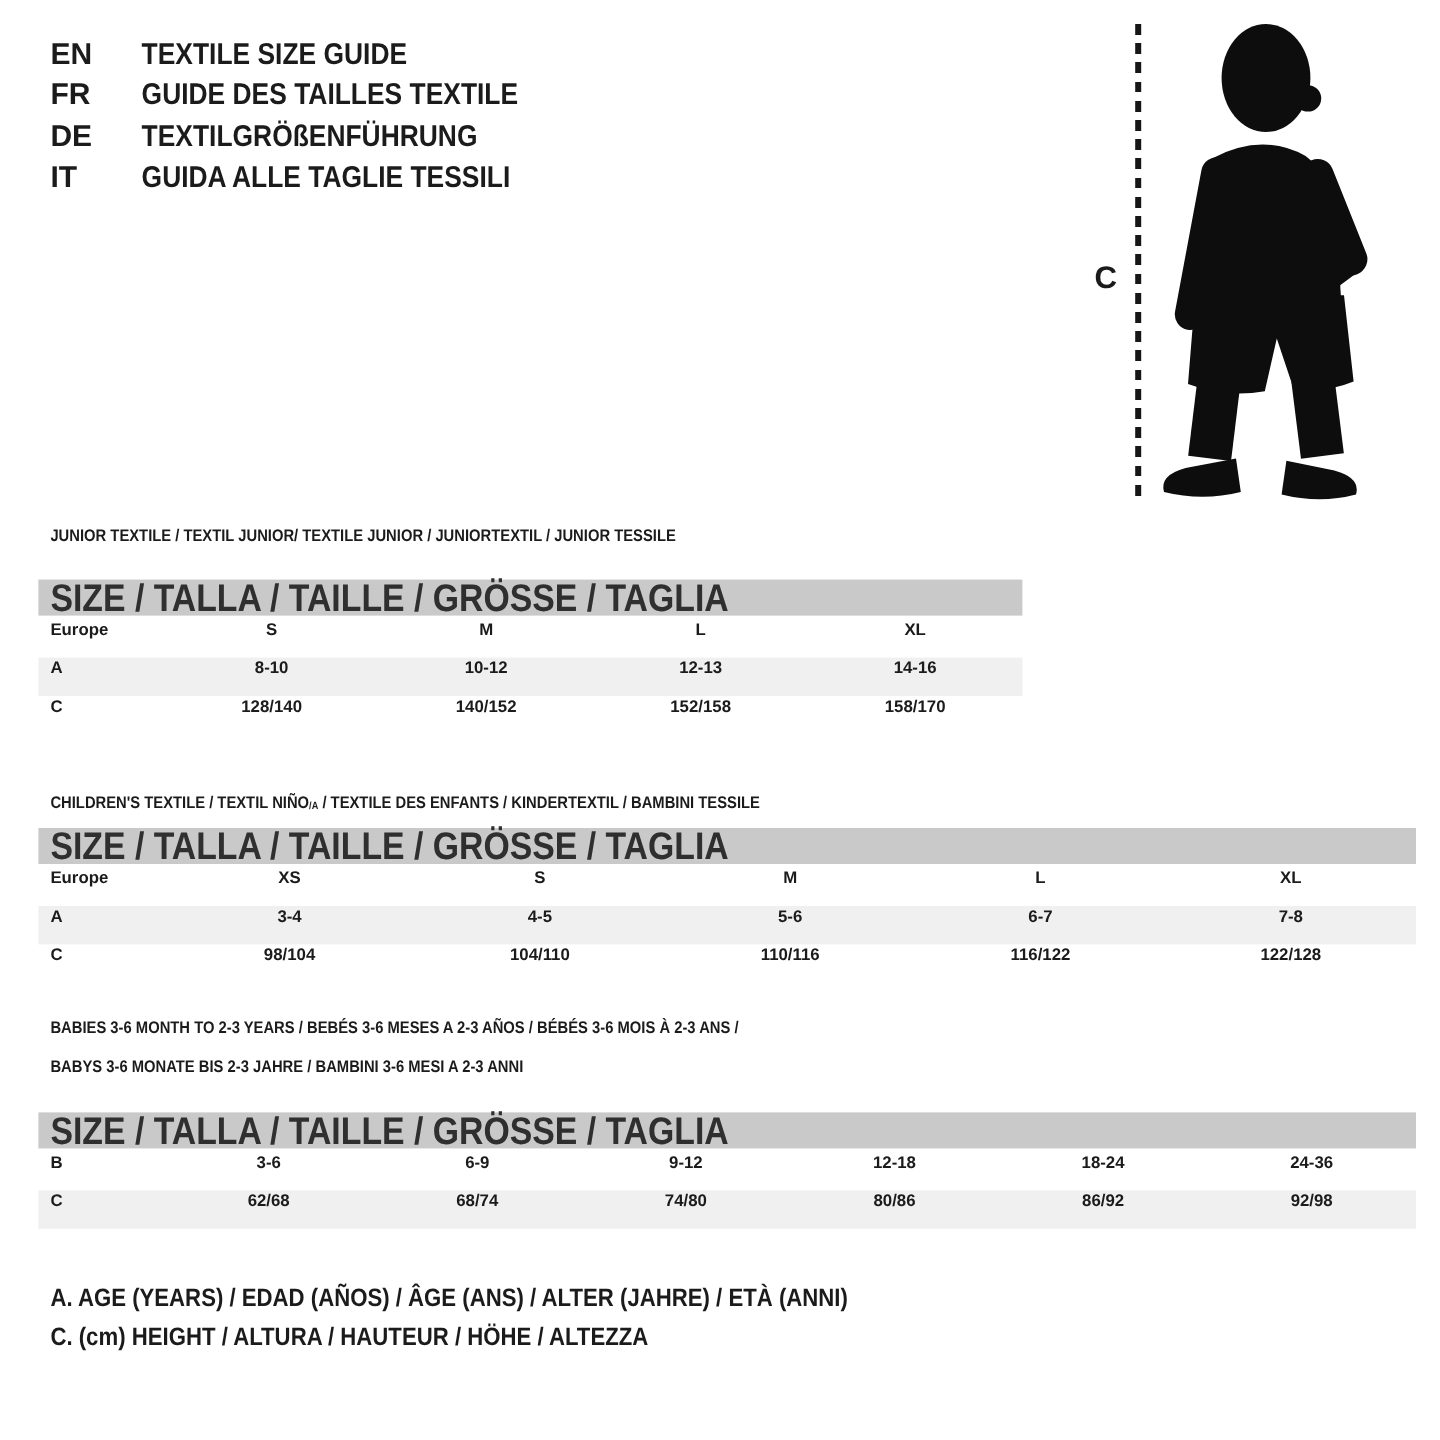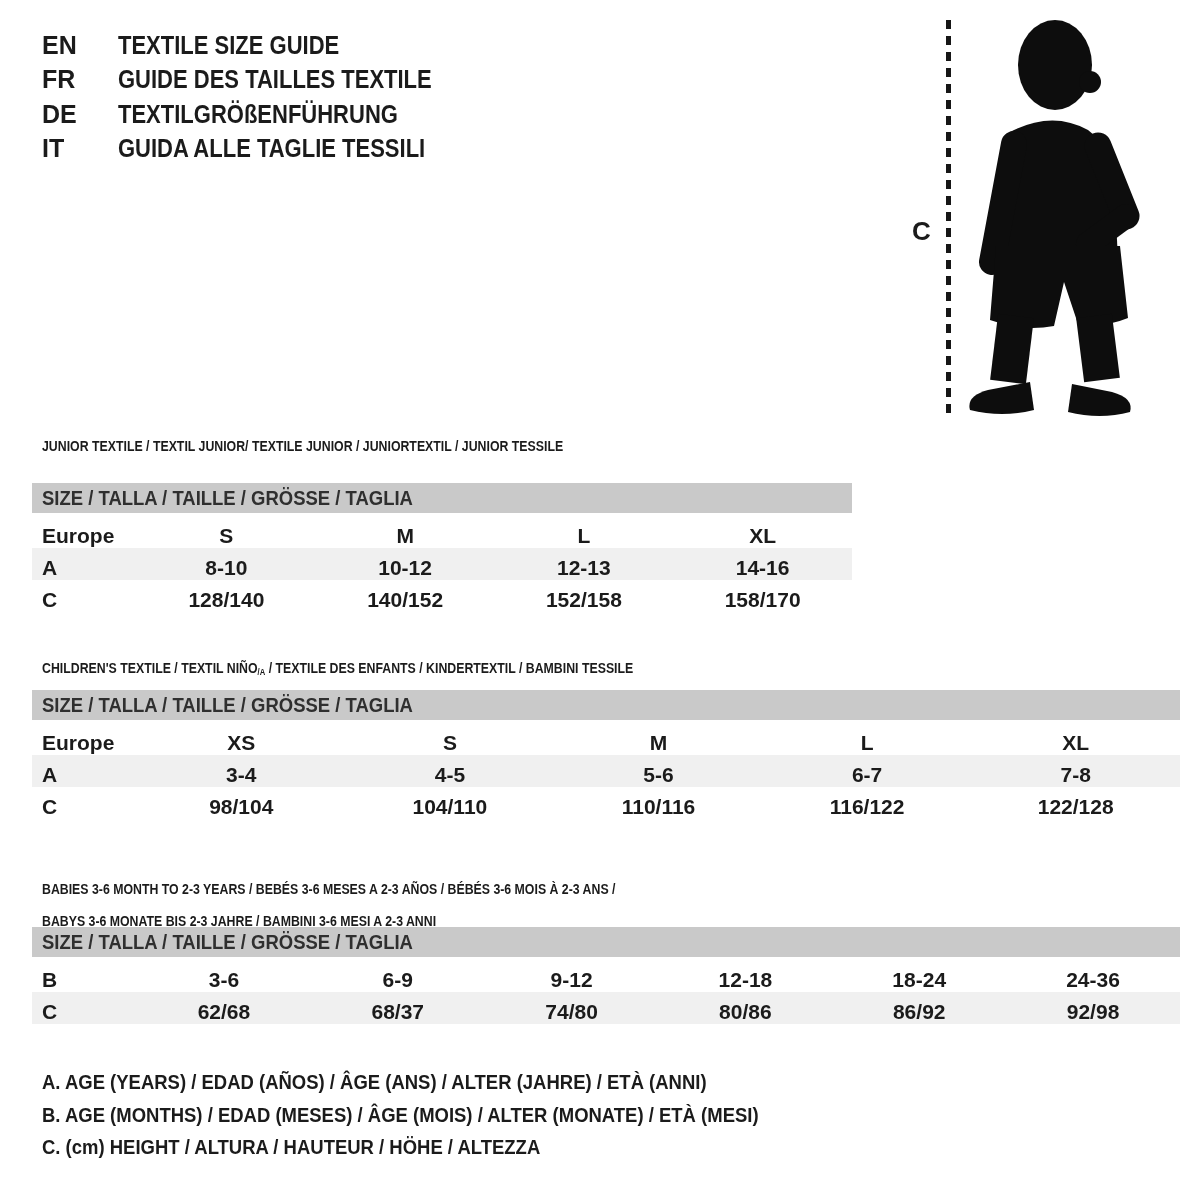--- a/index.html
+++ b/index.html
@@ -38,24 +38,24 @@
     position: absolute; left: 42px; margin: 0;
     font-size: 14px; font-weight: bold; line-height: 24px;
   }
   .sec-title .sub { font-size: 0.62em; vertical-align: -0.18em; }
 
   .table { position: absolute; left: 32px; }
   .size-bar {
     height: 30px; line-height: 30px;
     background: #c9c9c9;
     padding-left: 10px;
-    font-size: 21px; font-weight: bold; color: #2f2f2f;
+    font-size: 32px; font-weight: bold; color: #2f2f2f;
     margin-bottom: 3px;
   }
-  .trow { display: flex; height: 32px; align-items: flex-end; font-size: 21px; font-weight: bold; }
+  .trow { display: flex; height: 32px; align-items: flex-start; font-size: 14px; font-weight: bold; }
   .trow.shaded { background: #f0f0f0; }
   .tlabel { width: 105px; padding-left: 10px; box-sizing: border-box; }
   .tcell  { flex: 1 1 0; text-align: center; }
 
   .w-junior { width: 820px; }
   .w-wide   { width: 1148px; }
 
   
   .legend { position: absolute; left: 42px; top: 1066px; }
   .legend-line { height: 32.5px; line-height: 32.5px; font-size: 21px; font-weight: bold; }
@@ -158,53 +158,50 @@
     <div class="trow">
       <span class="tlabel">C</span>
       <span class="tcell">98/104</span>
       <span class="tcell">104/110</span>
       <span class="tcell">110/116</span>
       <span class="tcell">116/122</span>
       <span class="tcell">122/128</span>
     </div>
   </div>
 
-  <h2 class="sec-title" style="top:873px;">
+  <h2 class="sec-title" style="top:840px;">
     <span class="sqz" style="display:block; height:32px; line-height:32px;">BABIES 3-6 MONTH TO 2-3 YEARS / BEBÉS 3-6 MESES A 2-3 AÑOS / BÉBÉS 3-6 MOIS À 2-3 ANS /</span>
     <span class="sqz" style="display:block; height:32px; line-height:32px;">BABYS 3-6 MONATE BIS 2-3 JAHRE / BAMBINI 3-6 MESI A 2-3 ANNI</span>
   </h2>
   <div class="table w-wide" style="top:927px;">
     <div class="size-bar">
       <span class="sqz">SIZE / TALLA / TAILLE / GRÖSSE / TAGLIA</span>
     </div>
     <div class="trow">
       <span class="tlabel">B</span>
       <span class="tcell">3-6</span>
       <span class="tcell">6-9</span>
       <span class="tcell">9-12</span>
       <span class="tcell">12-18</span>
       <span class="tcell">18-24</span>
       <span class="tcell">24-36</span>
     </div>
     <div class="trow shaded">
       <span class="tlabel">C</span>
       <span class="tcell">62/68</span>
-      <span class="tcell">68/37</span>
+      <span class="tcell">68/74</span>
       <span class="tcell">74/80</span>
       <span class="tcell">80/86</span>
       <span class="tcell">86/92</span>
       <span class="tcell">92/98</span>
     </div>
   </div>
 
   <footer class="legend">
     <div class="legend-line">
       <span class="sqz">A. AGE (YEARS) / EDAD (AÑOS) / ÂGE (ANS) / ALTER (JAHRE) / ETÀ (ANNI)</span>
     </div>
     <div class="legend-line">
-      <span class="sqz">B. AGE (MONTHS) / EDAD (MESES) / ÂGE (MOIS) / ALTER (MONATE) / ETÀ (MESI)</span>
-    </div>
-    <div class="legend-line">
       <span class="sqz">C. (cm) HEIGHT / ALTURA / HAUTEUR / HÖHE / ALTEZZA</span>
     </div>
   </footer>
 
 </div>
 
 </body></html>

